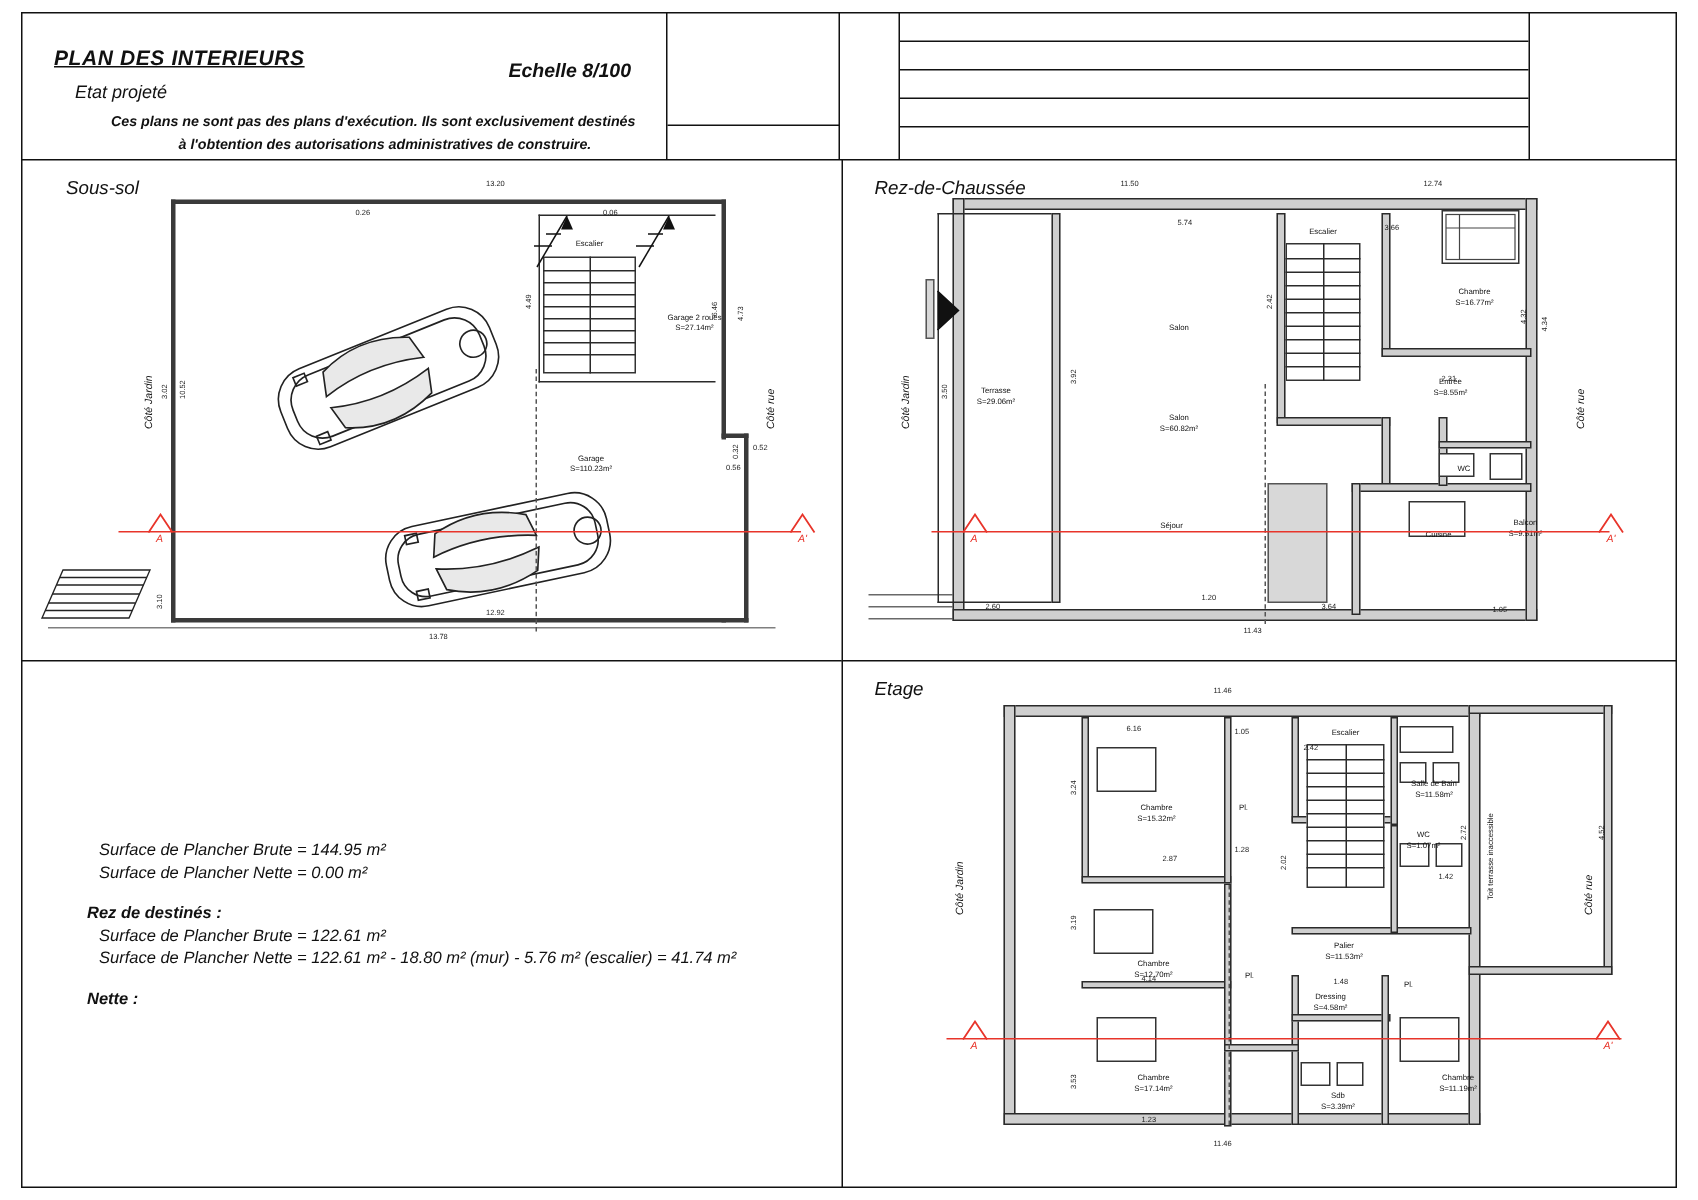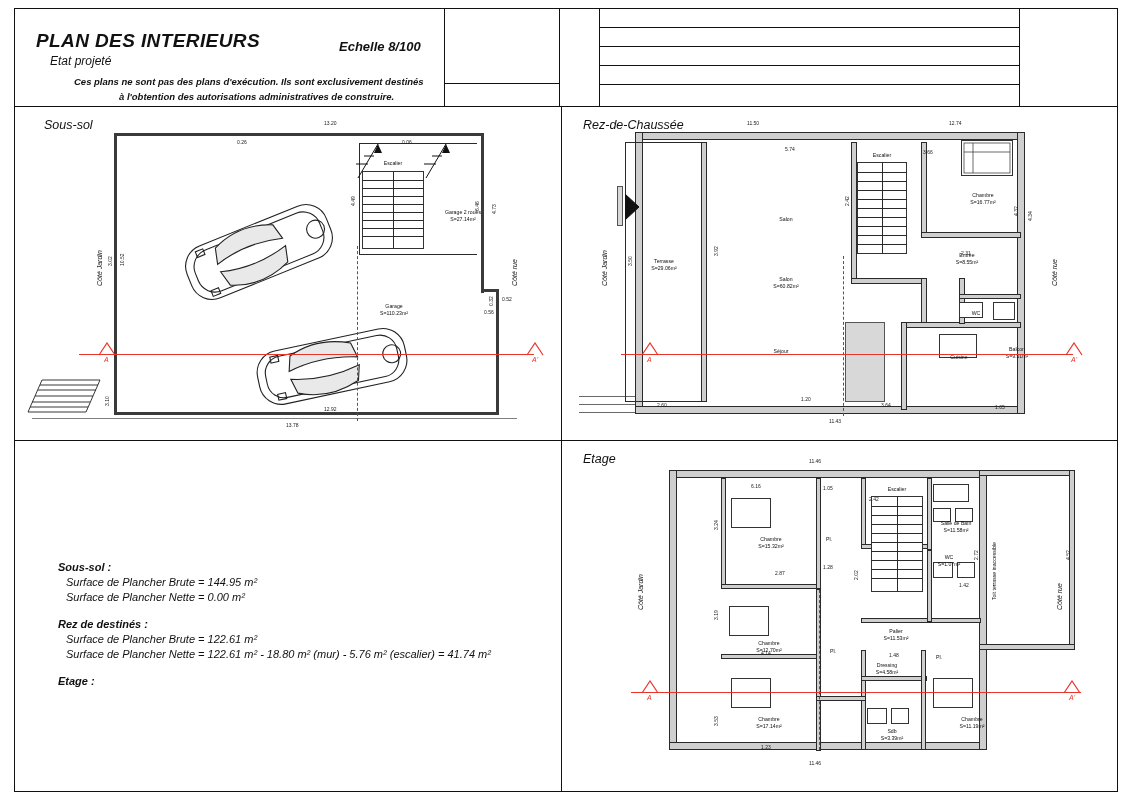--- a/index.html
+++ b/index.html
@@ -5,21 +5,21 @@
   html,body{margin:0;padding:0;background:#ffffff;}
   body{width:1132px;height:800px;font-family:"Liberation Sans",sans-serif;color:#111;}
   .sheet{position:relative;width:1132px;height:800px;background:#fff;}
   .frame{position:absolute;left:14px;top:8px;width:1104px;height:784px;border:1px solid #111;box-sizing:border-box;}
   .vline{position:absolute;background:#111;}
   .hline{position:absolute;background:#111;}
 
   
   .titleblock{position:absolute;left:14px;top:8px;width:1104px;height:98px;box-sizing:border-box;}
   .tb-main{position:absolute;left:0;top:0;width:430px;height:98px;box-sizing:border-box;}
-  .tb-title{position:absolute;left:22px;top:22px;font-size:19px;font-style:italic;font-weight:bold;letter-spacing:.4px;}
+  .tb-title{position:absolute;left:22px;top:22px;font-size:14px;font-style:italic;font-weight:bold;letter-spacing:.4px;text-decoration:underline;}
   .tb-sub{position:absolute;left:36px;top:46px;font-size:12px;font-style:italic;}
   .tb-note1{position:absolute;left:60px;top:68px;font-size:9.5px;font-style:italic;font-weight:bold;text-align:center;}
   .tb-note2{position:absolute;left:105px;top:83px;font-size:9.5px;font-style:italic;font-weight:bold;}
   .tb-scale{position:absolute;left:325px;top:31px;font-size:13px;font-style:italic;font-weight:bold;}
 
   .tb-cellA{position:absolute;left:430px;top:0;width:115px;height:98px;border-left:1px solid #111;box-sizing:border-box;}
   .tb-cellA .inner{position:absolute;left:0;top:0;width:115px;height:75px;border-bottom:1px solid #111;}
   .tb-cellB{position:absolute;left:545px;top:0;width:40px;height:98px;border-left:1px solid #111;box-sizing:border-box;}
   .tb-cellC{position:absolute;left:585px;top:0;width:519px;height:98px;border-left:1px solid #111;box-sizing:border-box;}
   .tb-rows{position:absolute;left:0;top:0;width:419px;height:98px;}
@@ -299,27 +299,26 @@
     </svg>
     <svg class="dw" style="left:502px;top:236px;" width="22" height="14">
       <polyline points="3,13 11,1 19,13" fill="none" stroke="#e8342a" stroke-width="1.2"></polyline>
     </svg>
     <div class="redAs" style="left:86px;top:250px;">A</div>
     <div class="redAs" style="left:510px;top:250px;">A'</div>
   </div>
 
   <div class="panel-txt">
     <div class="txtblk">
-      <div class="h">Sous-sol :</div>
       <div class="l">Surface de Plancher Brute = 144.95 m²</div>
       <div class="l">Surface de Plancher Nette = 0.00 m²</div>
       <div class="h">Rez de destinés :</div>
       <div class="l">Surface de Plancher Brute = 122.61 m²</div>
       <div class="l">Surface de Plancher Nette = 122.61 m² - 18.80 m² (mur) - 5.76 m² (escalier) = 41.74 m²</div>
-      <div class="h">Etage :</div>
+      <div class="h">Nette :</div>
     </div>
   </div>
 
   <div class="panel-et">
     <div class="panel-label" style="left:22px;top:12px;">Etage</div>
 
     <div class="wallh" style="left:108px;top:30px;width:318px;height:8px;"></div>
     <div class="wallh" style="left:108px;top:30px;width:8px;height:280px;"></div>
     <div class="wallh" style="left:108px;top:302px;width:318px;height:8px;"></div>
     <div class="wallh" style="left:418px;top:30px;width:8px;height:280px;"></div>

